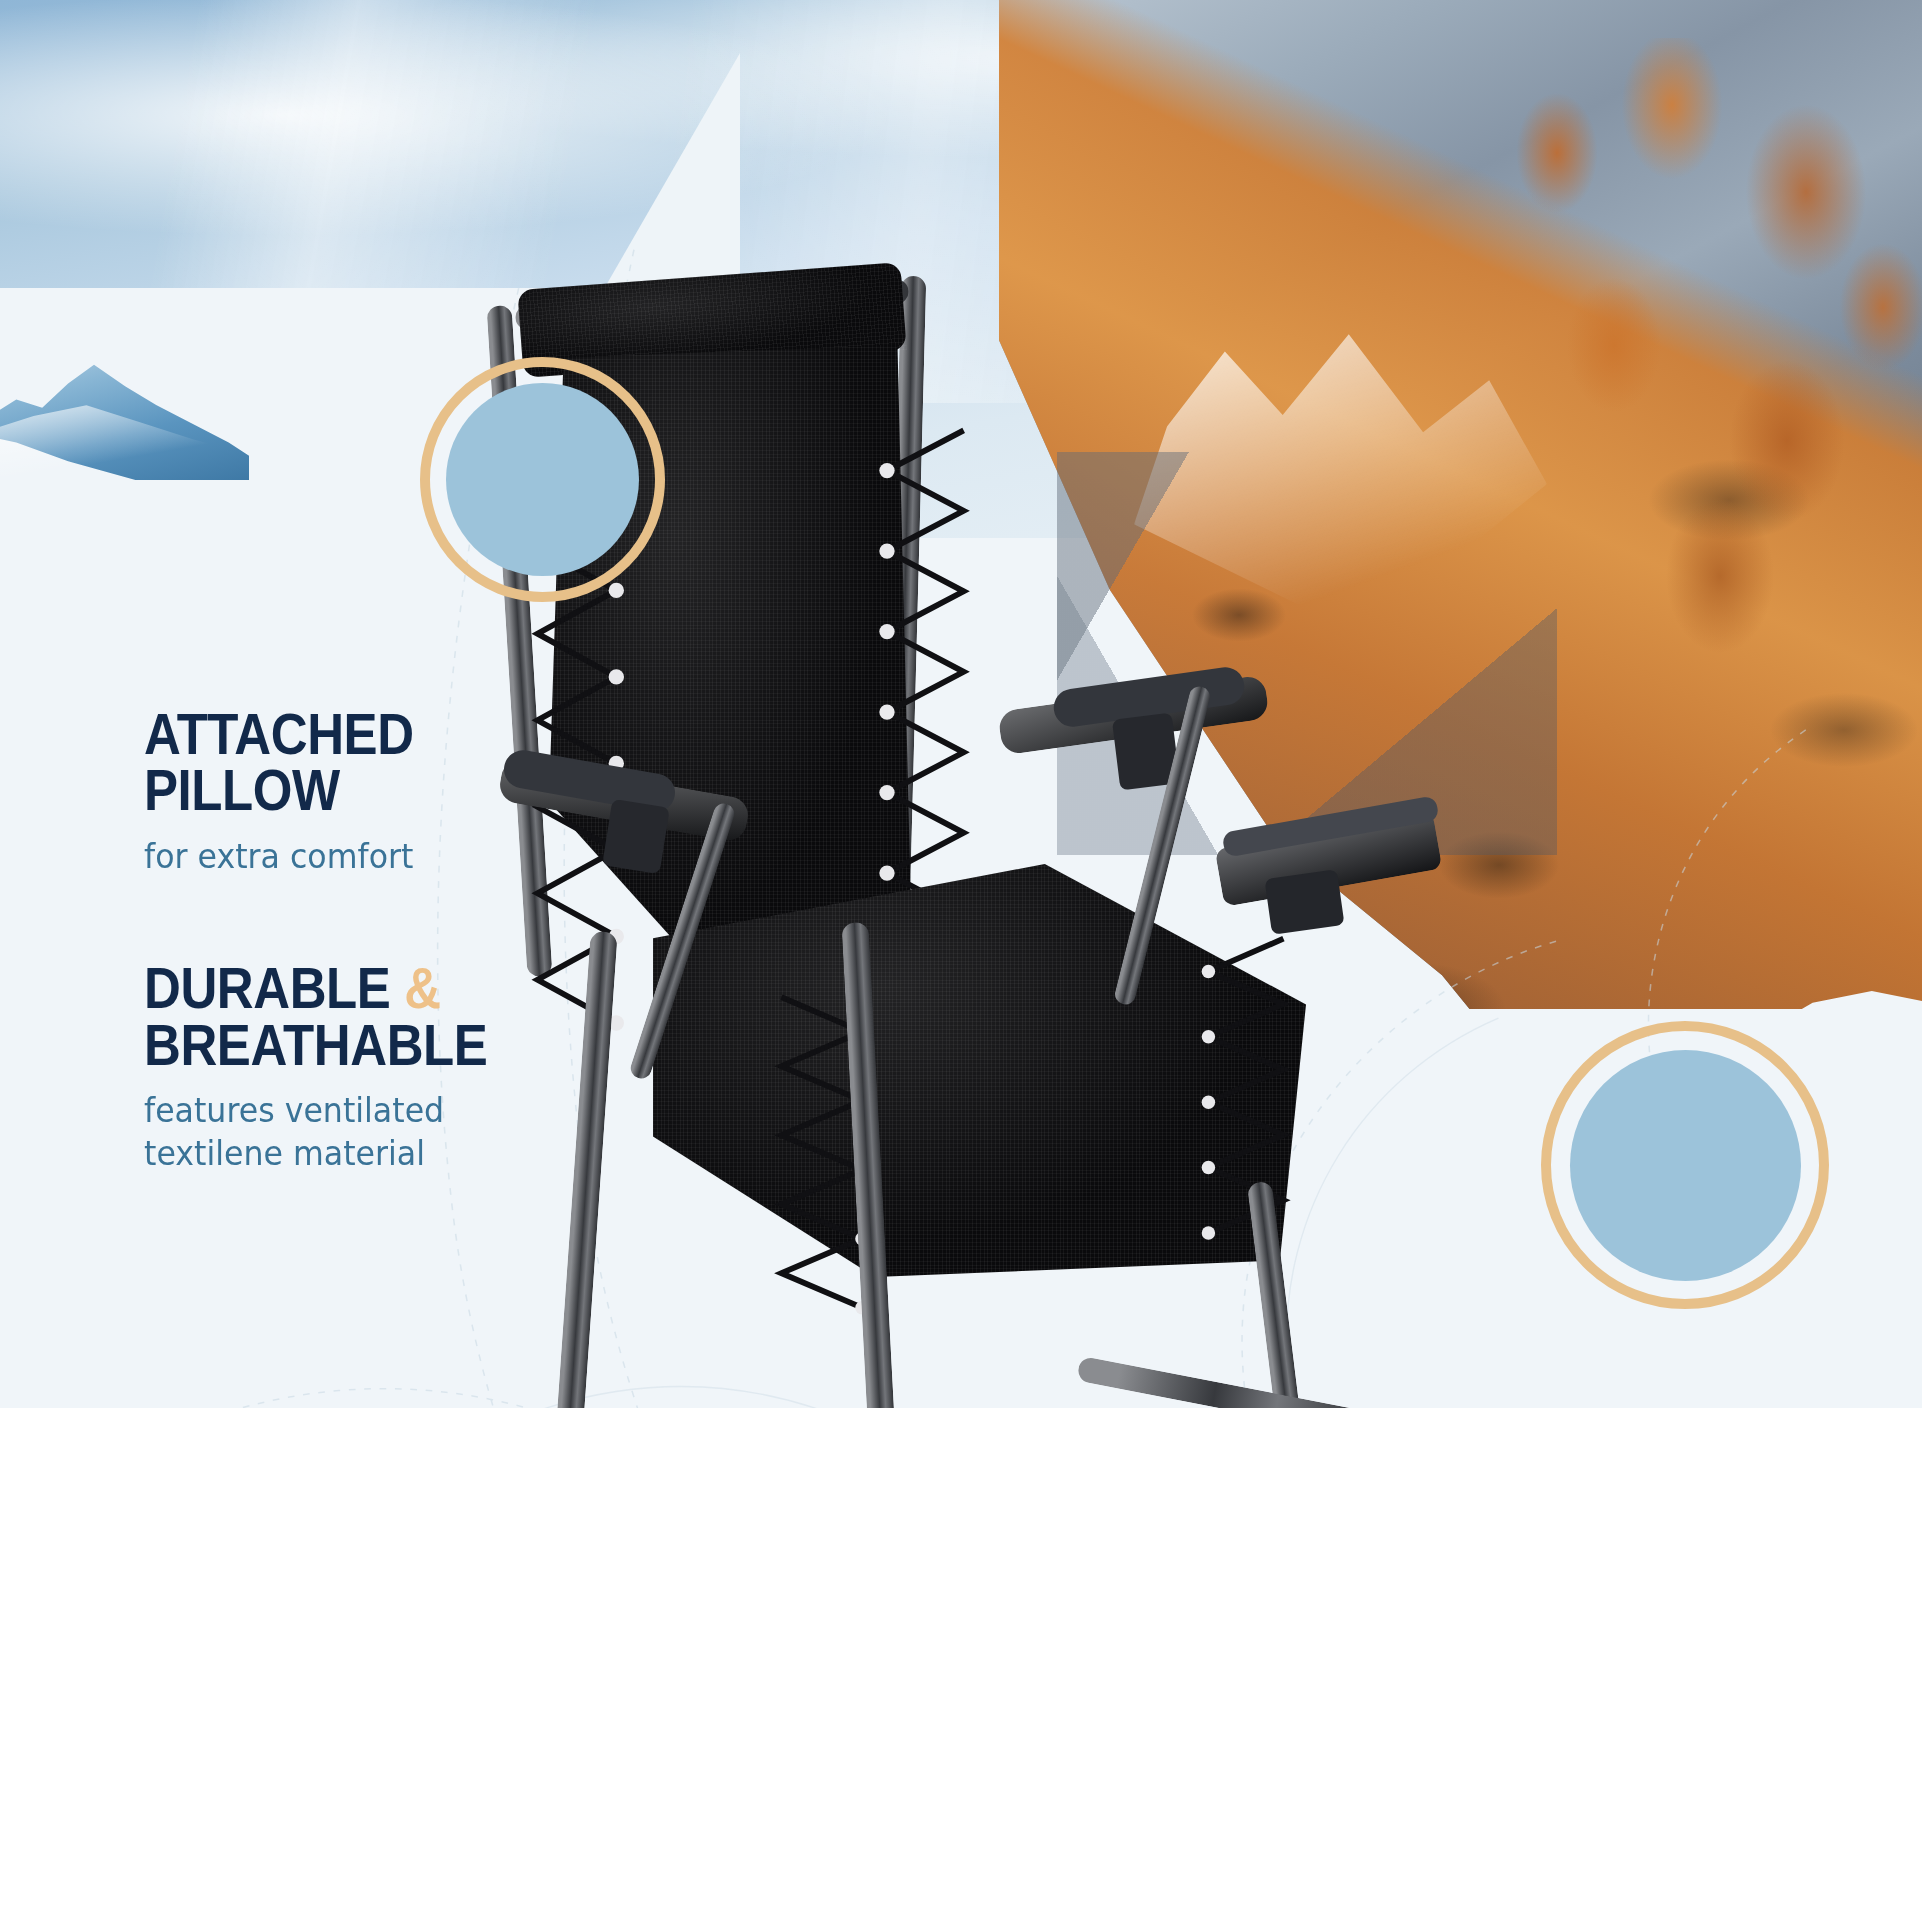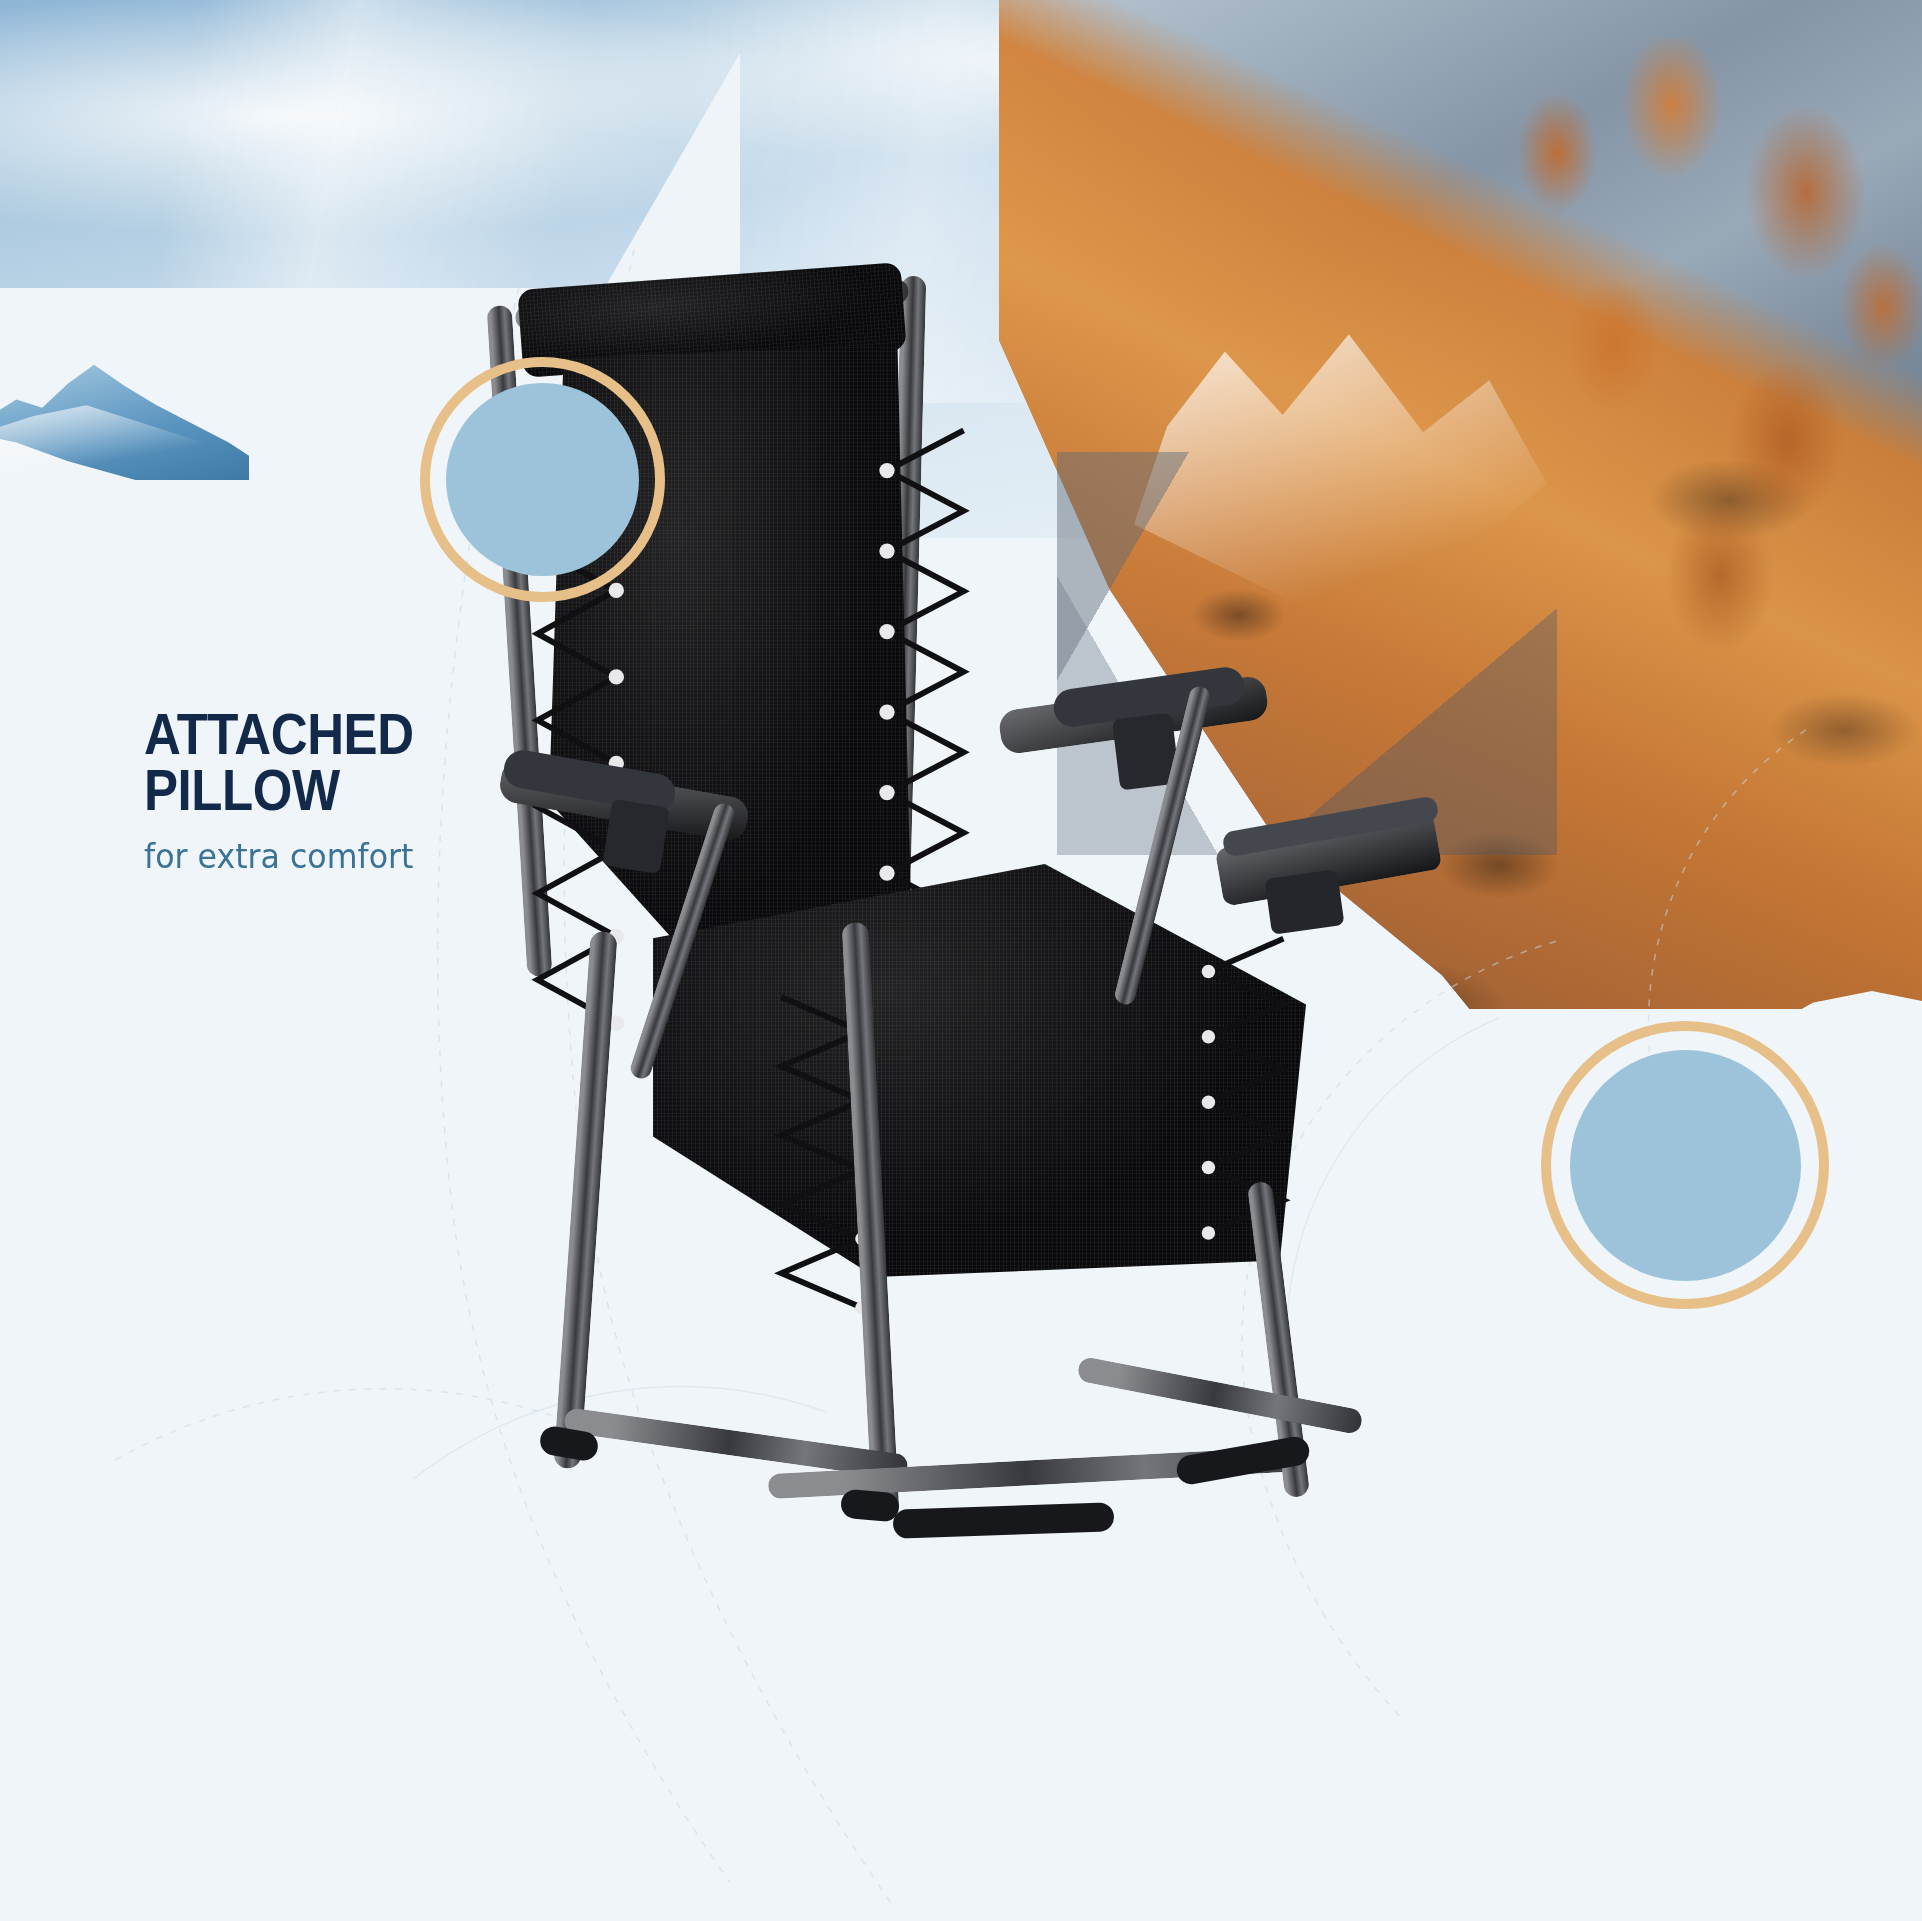--- a/index.html
+++ b/index.html
@@ -1,21 +1,21 @@
 <!DOCTYPE html>
 <html><head>
 <meta charset="utf-8">
 <style>
   * { box-sizing: border-box; margin:0; padding:0; }
   html,body { background:#ffffff; }
   body { font-family:"Liberation Sans", sans-serif; }
 
   #stage {
     position:relative;
-    width:1922px; height:1921px;
+    width:1922px; height:1408px;
     overflow:hidden;
     background:#f0f5f9;
   }
 
   
   .sky {
     position:absolute; left:0; top:0; width:1922px; height:538px;
     background:
       radial-gradient(ellipse 865px 173px at 288px 115px, rgba(255,255,255,.85), rgba(255,255,255,0) 70%),
       radial-gradient(ellipse 1057px 144px at 1057px 58px, rgba(255,255,255,.75), rgba(255,255,255,0) 70%),
@@ -346,17 +346,23 @@
 
   <div class="feature-list">
 
     <div class="feature">
       <div class="f-title">ATTACHED
 PILLOW</div>
       <div class="f-sub">for extra comfort</div>
     </div>
 
 
+    <div class="feature">
+      <div class="f-title"><span>DURABLE </span><span class="amp">&amp;</span><span>
+BREATHABLE</span></div>
+      <div class="f-sub">features ventilated
+textilene material</div>
+    </div>
 
   </div>
 
 </div>
 
 
 </body></html>

